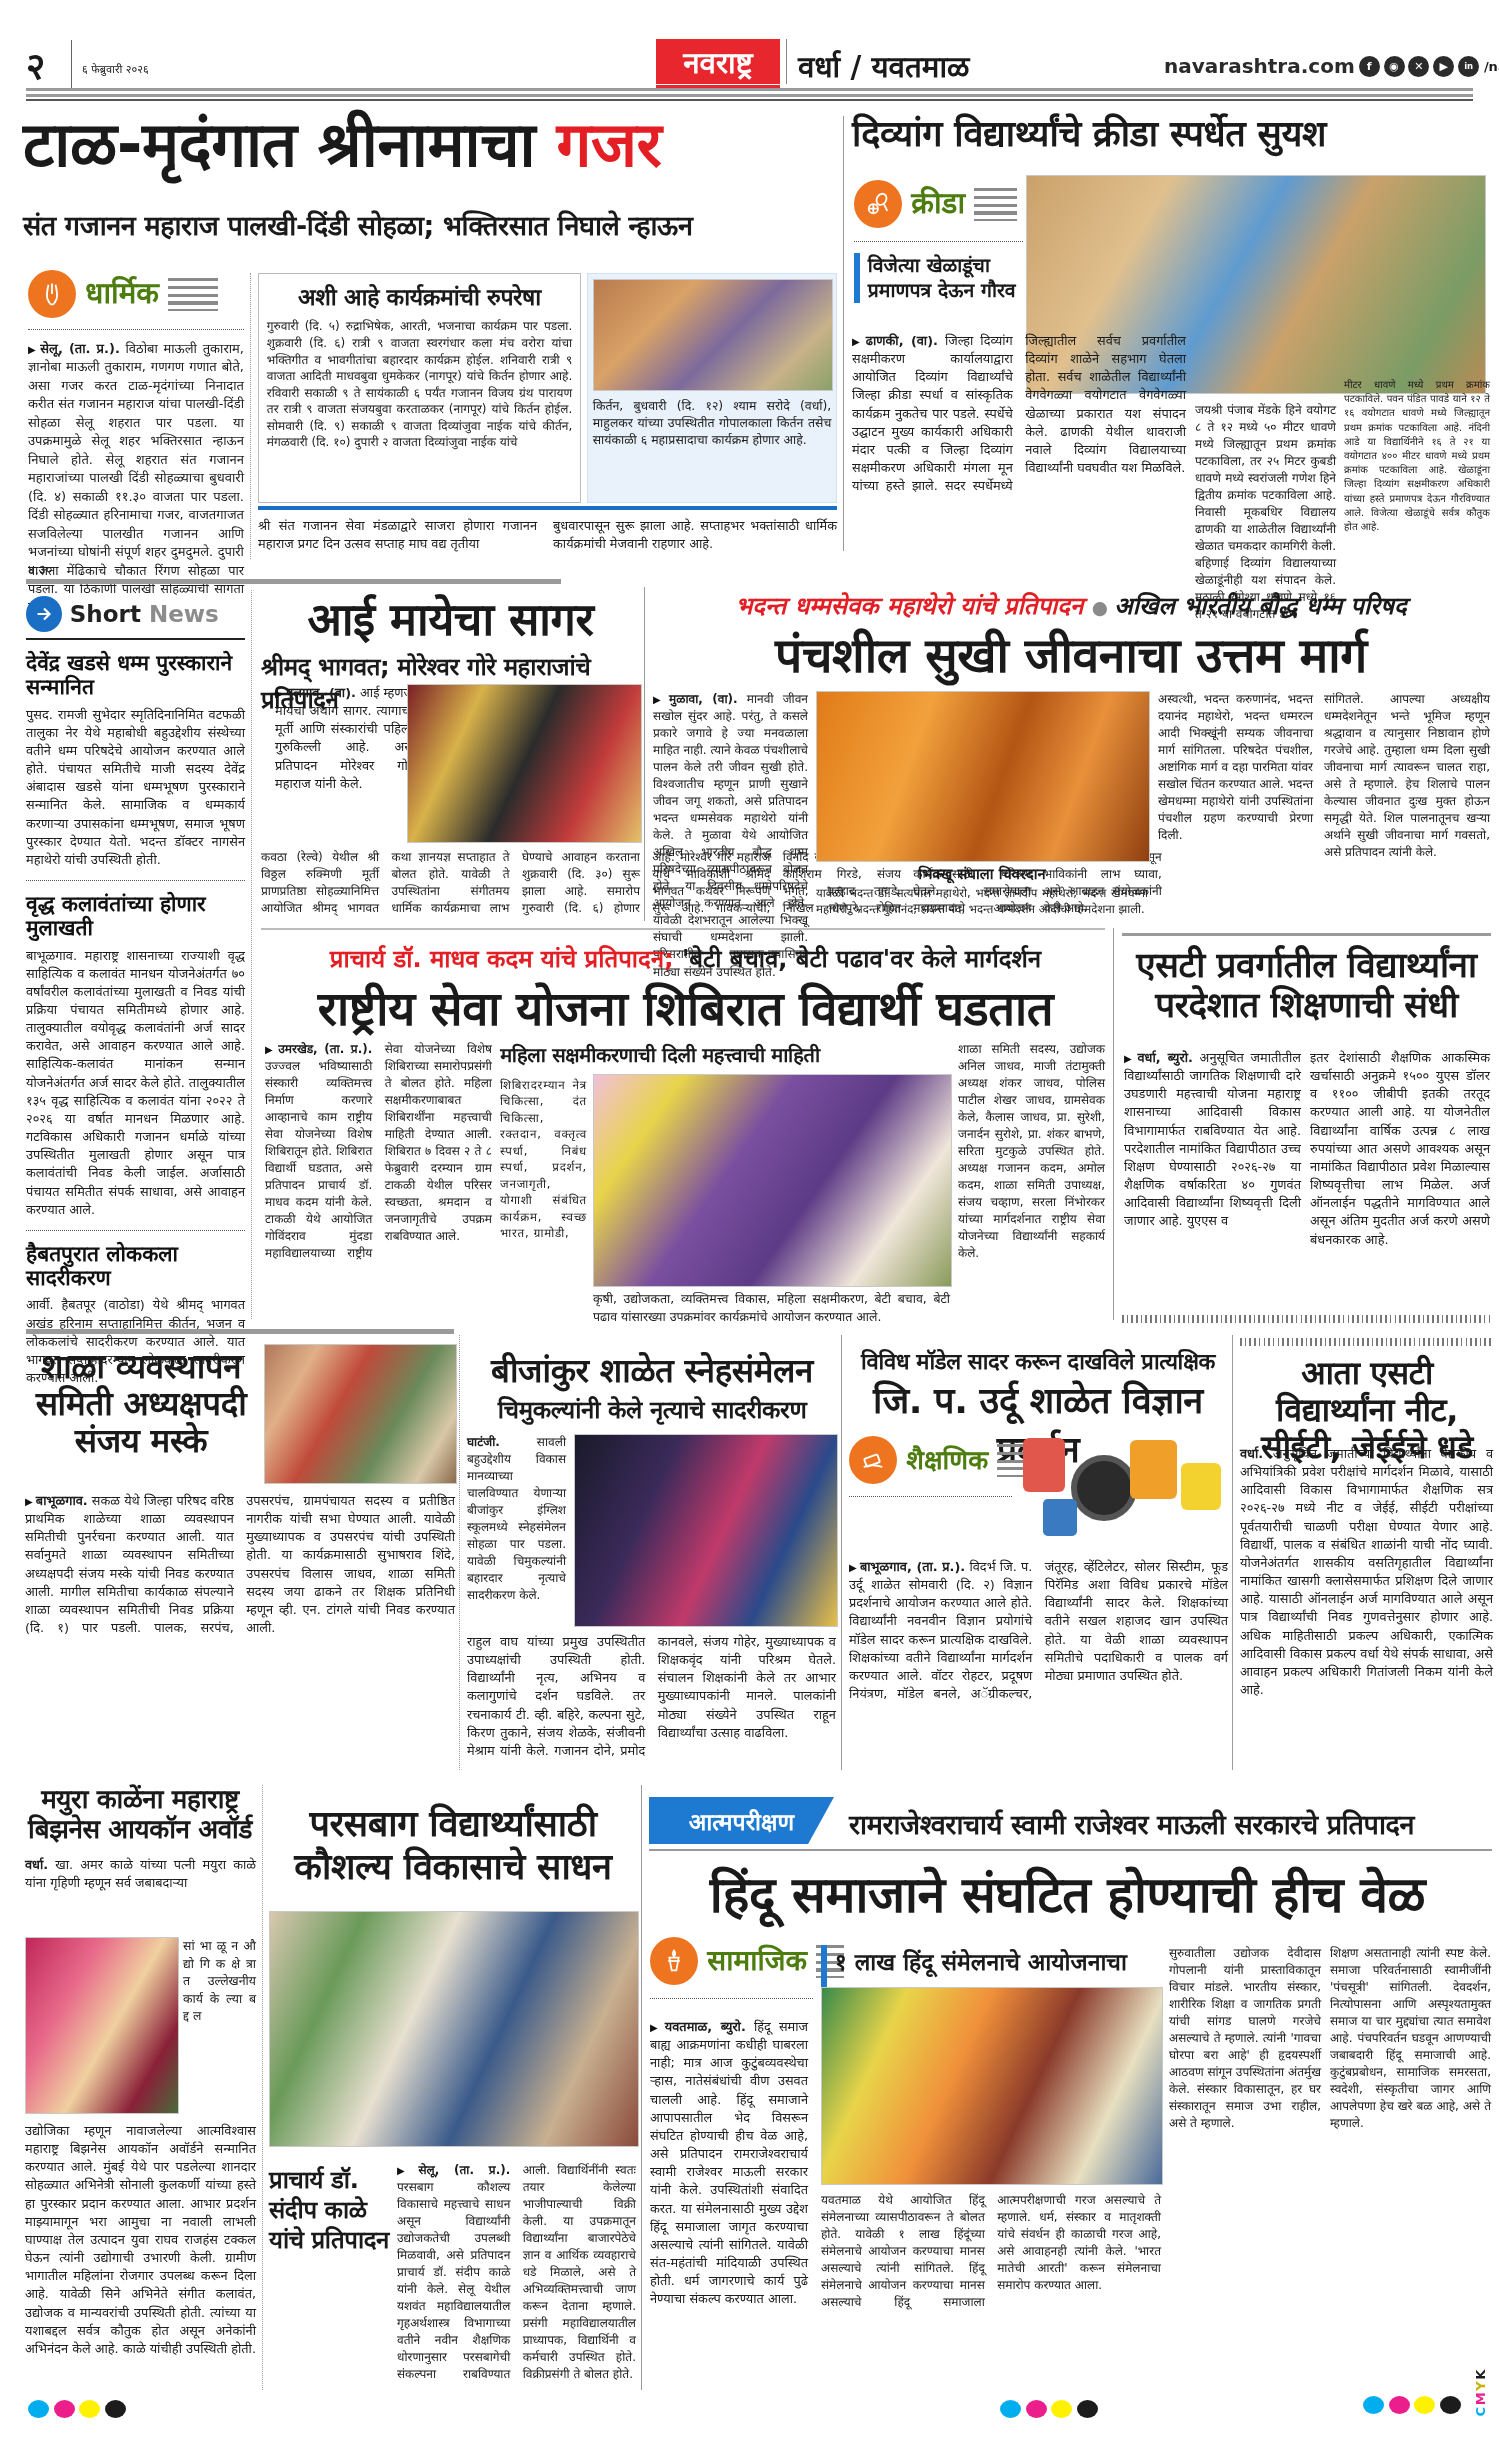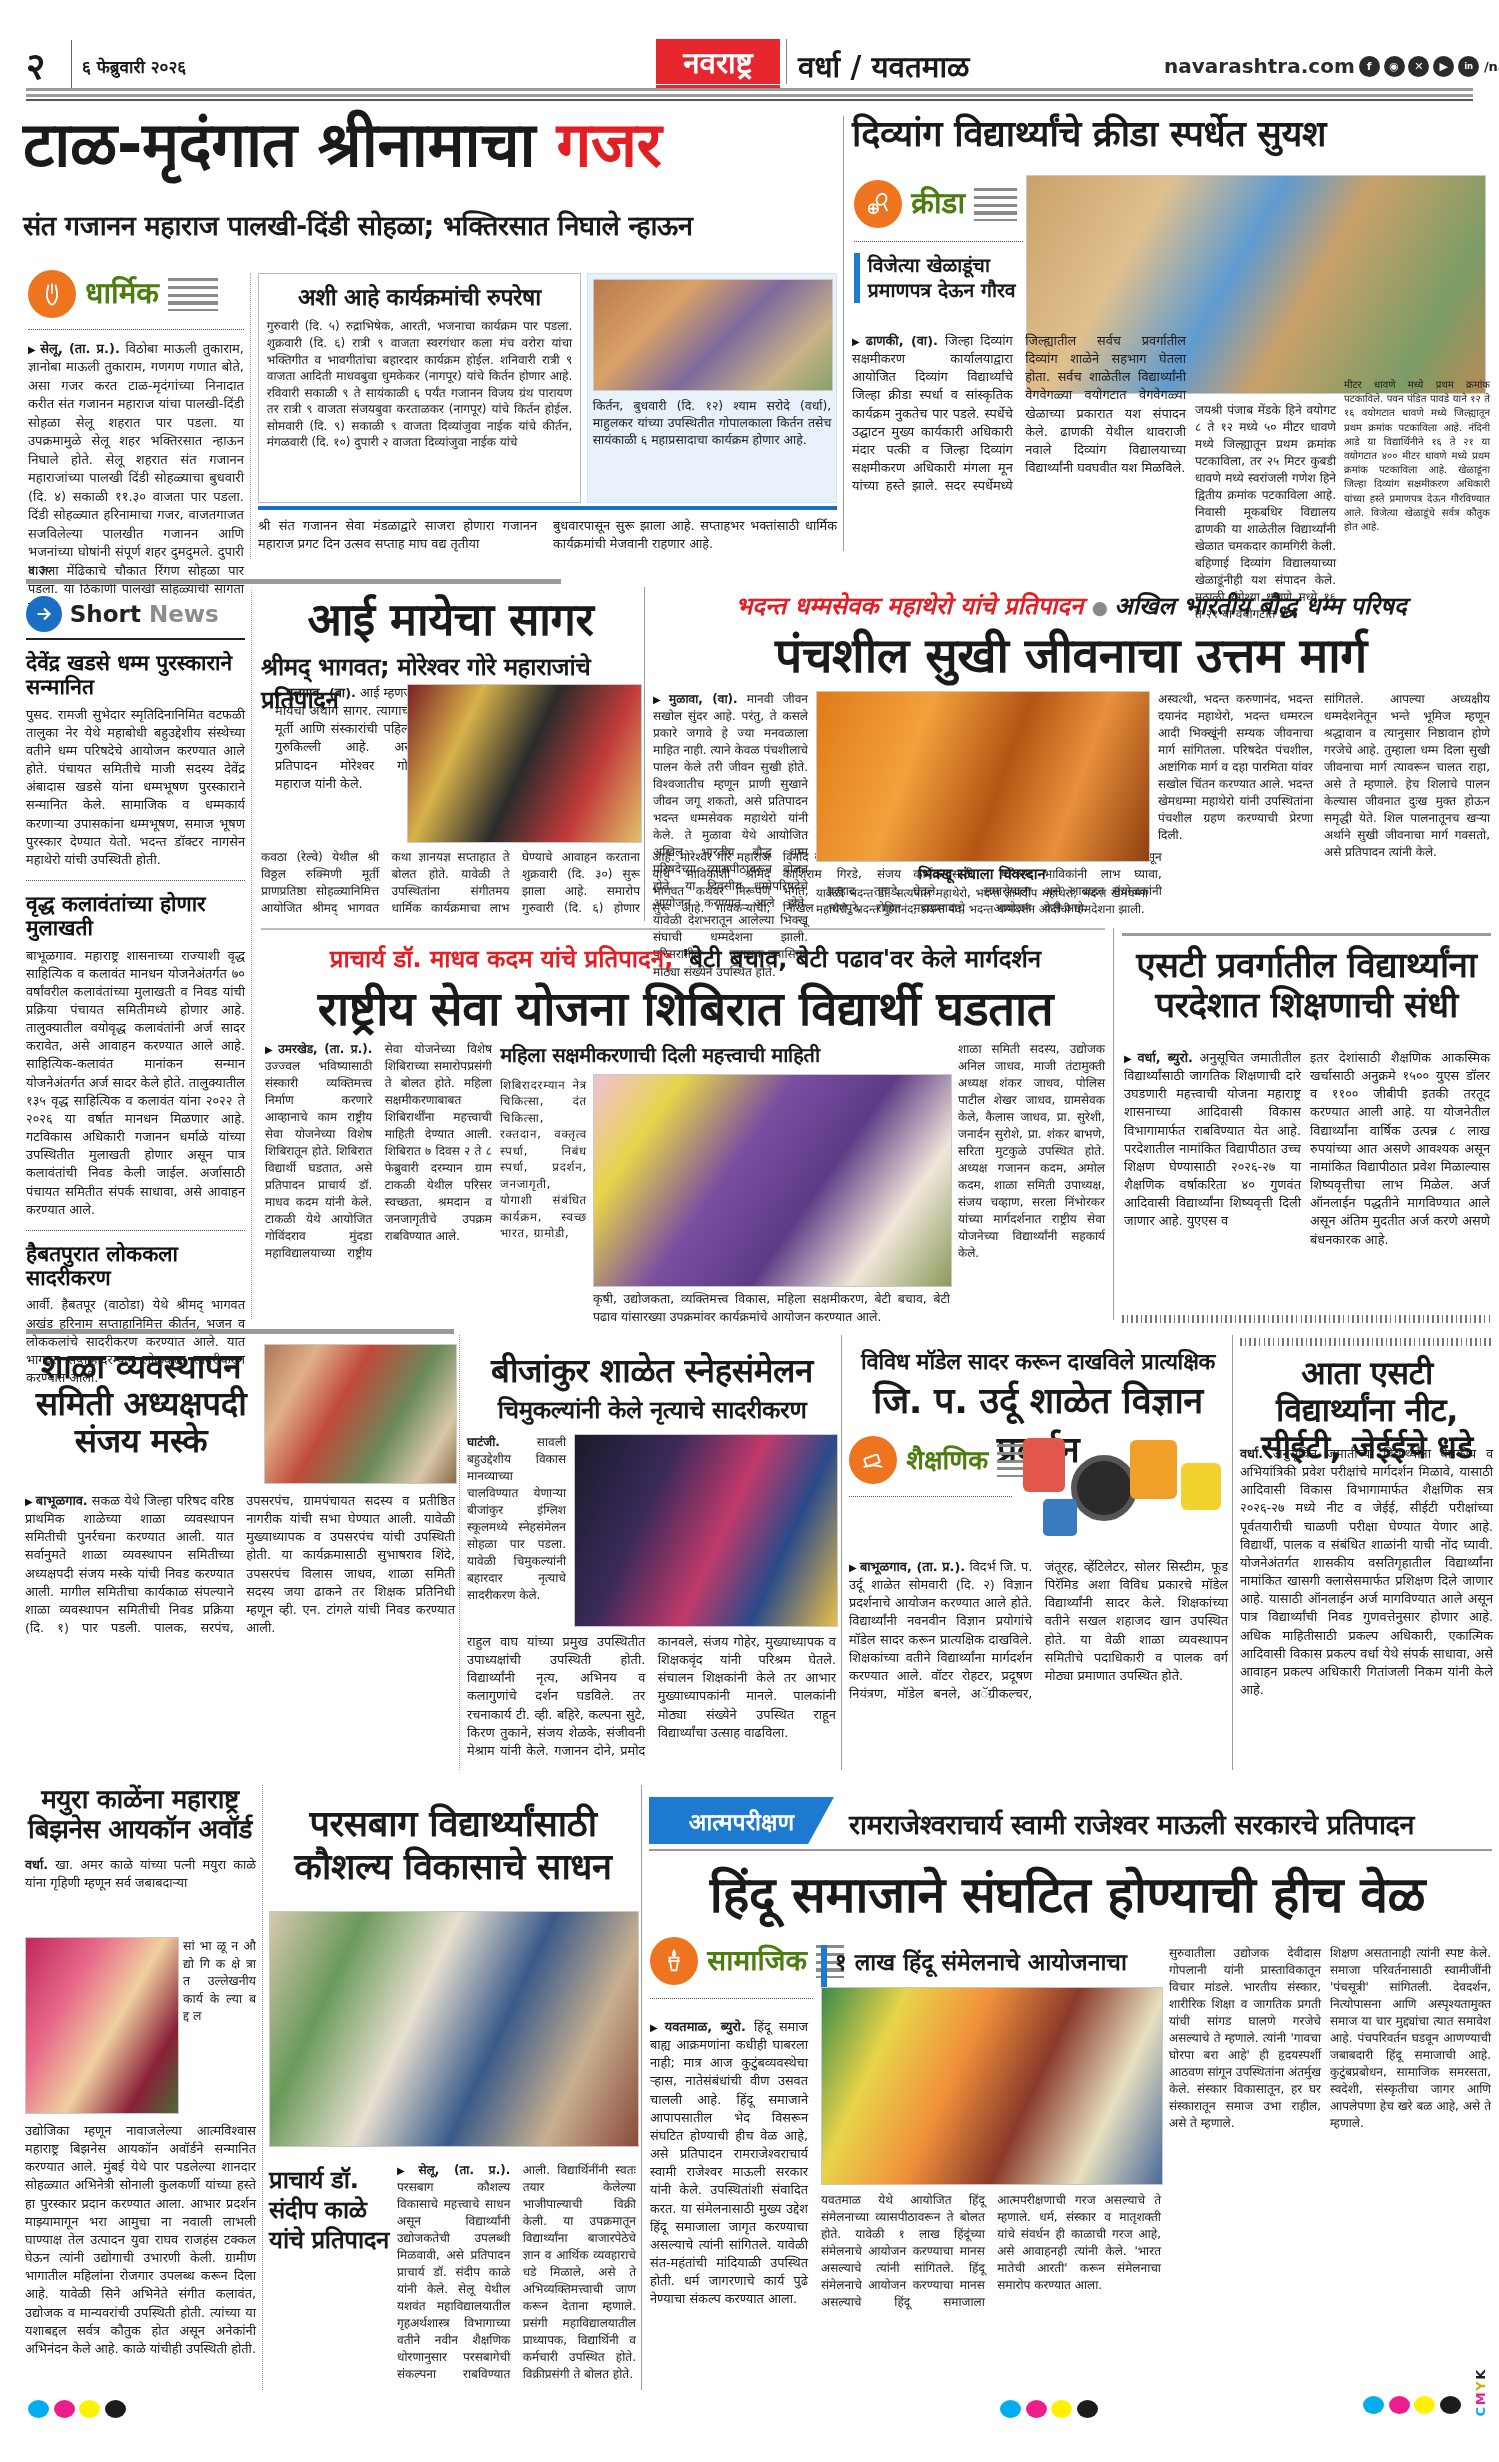--- a/index.html
+++ b/index.html
@@ -40,21 +40,21 @@
     display:flex;align-items:center;justify-content:center;
     clip-path:polygon(0 0,100% 0,86% 100%,0 100%);}
 </style>
 </head>
 <body>
 
 <div class="page">
 
   <div class="abs" style="left:26px;top:39px;font-size:37px;font-weight:700;font-family:'DejaVu Serif',serif;">२</div>
   <div class="abs" style="left:71px;top:40px;height:48px;border-left:1.6px solid #666;"></div>
-  <div class="abs" style="left:82px;top:55px;font-size:17px;font-weight:700;">६ फेब्रुवारी २०२६</div>
+  <div class="abs" style="left:82px;top:61px;font-size:11px;font-weight:400;">६ फेब्रुवारी २०२६</div>
 
   <div class="abs" style="left:656px;top:39px;width:124px;height:45px;background:#e8262d;display:flex;align-items:center;justify-content:center;">
     <span style="color:#fff;font-size:29.5px;font-weight:700;">नवराष्ट्र</span>
   </div>
   <div class="abs" style="left:656px;top:85px;width:124px;height:3.1px;background:#e8262d;"></div>
   <div class="abs" style="left:786px;top:39px;height:45px;border-left:1.6px solid #888;"></div>
   <div class="abs" style="left:798px;top:45px;font-size:29.5px;font-weight:700;">वर्धा / यवतमाळ</div>
 
   <div class="abs" style="left:1164px;top:54px;display:flex;align-items:center;">
     <span style="font-size:20px;font-weight:700;color:#2b2b2b;">navarashtra.com</span>

